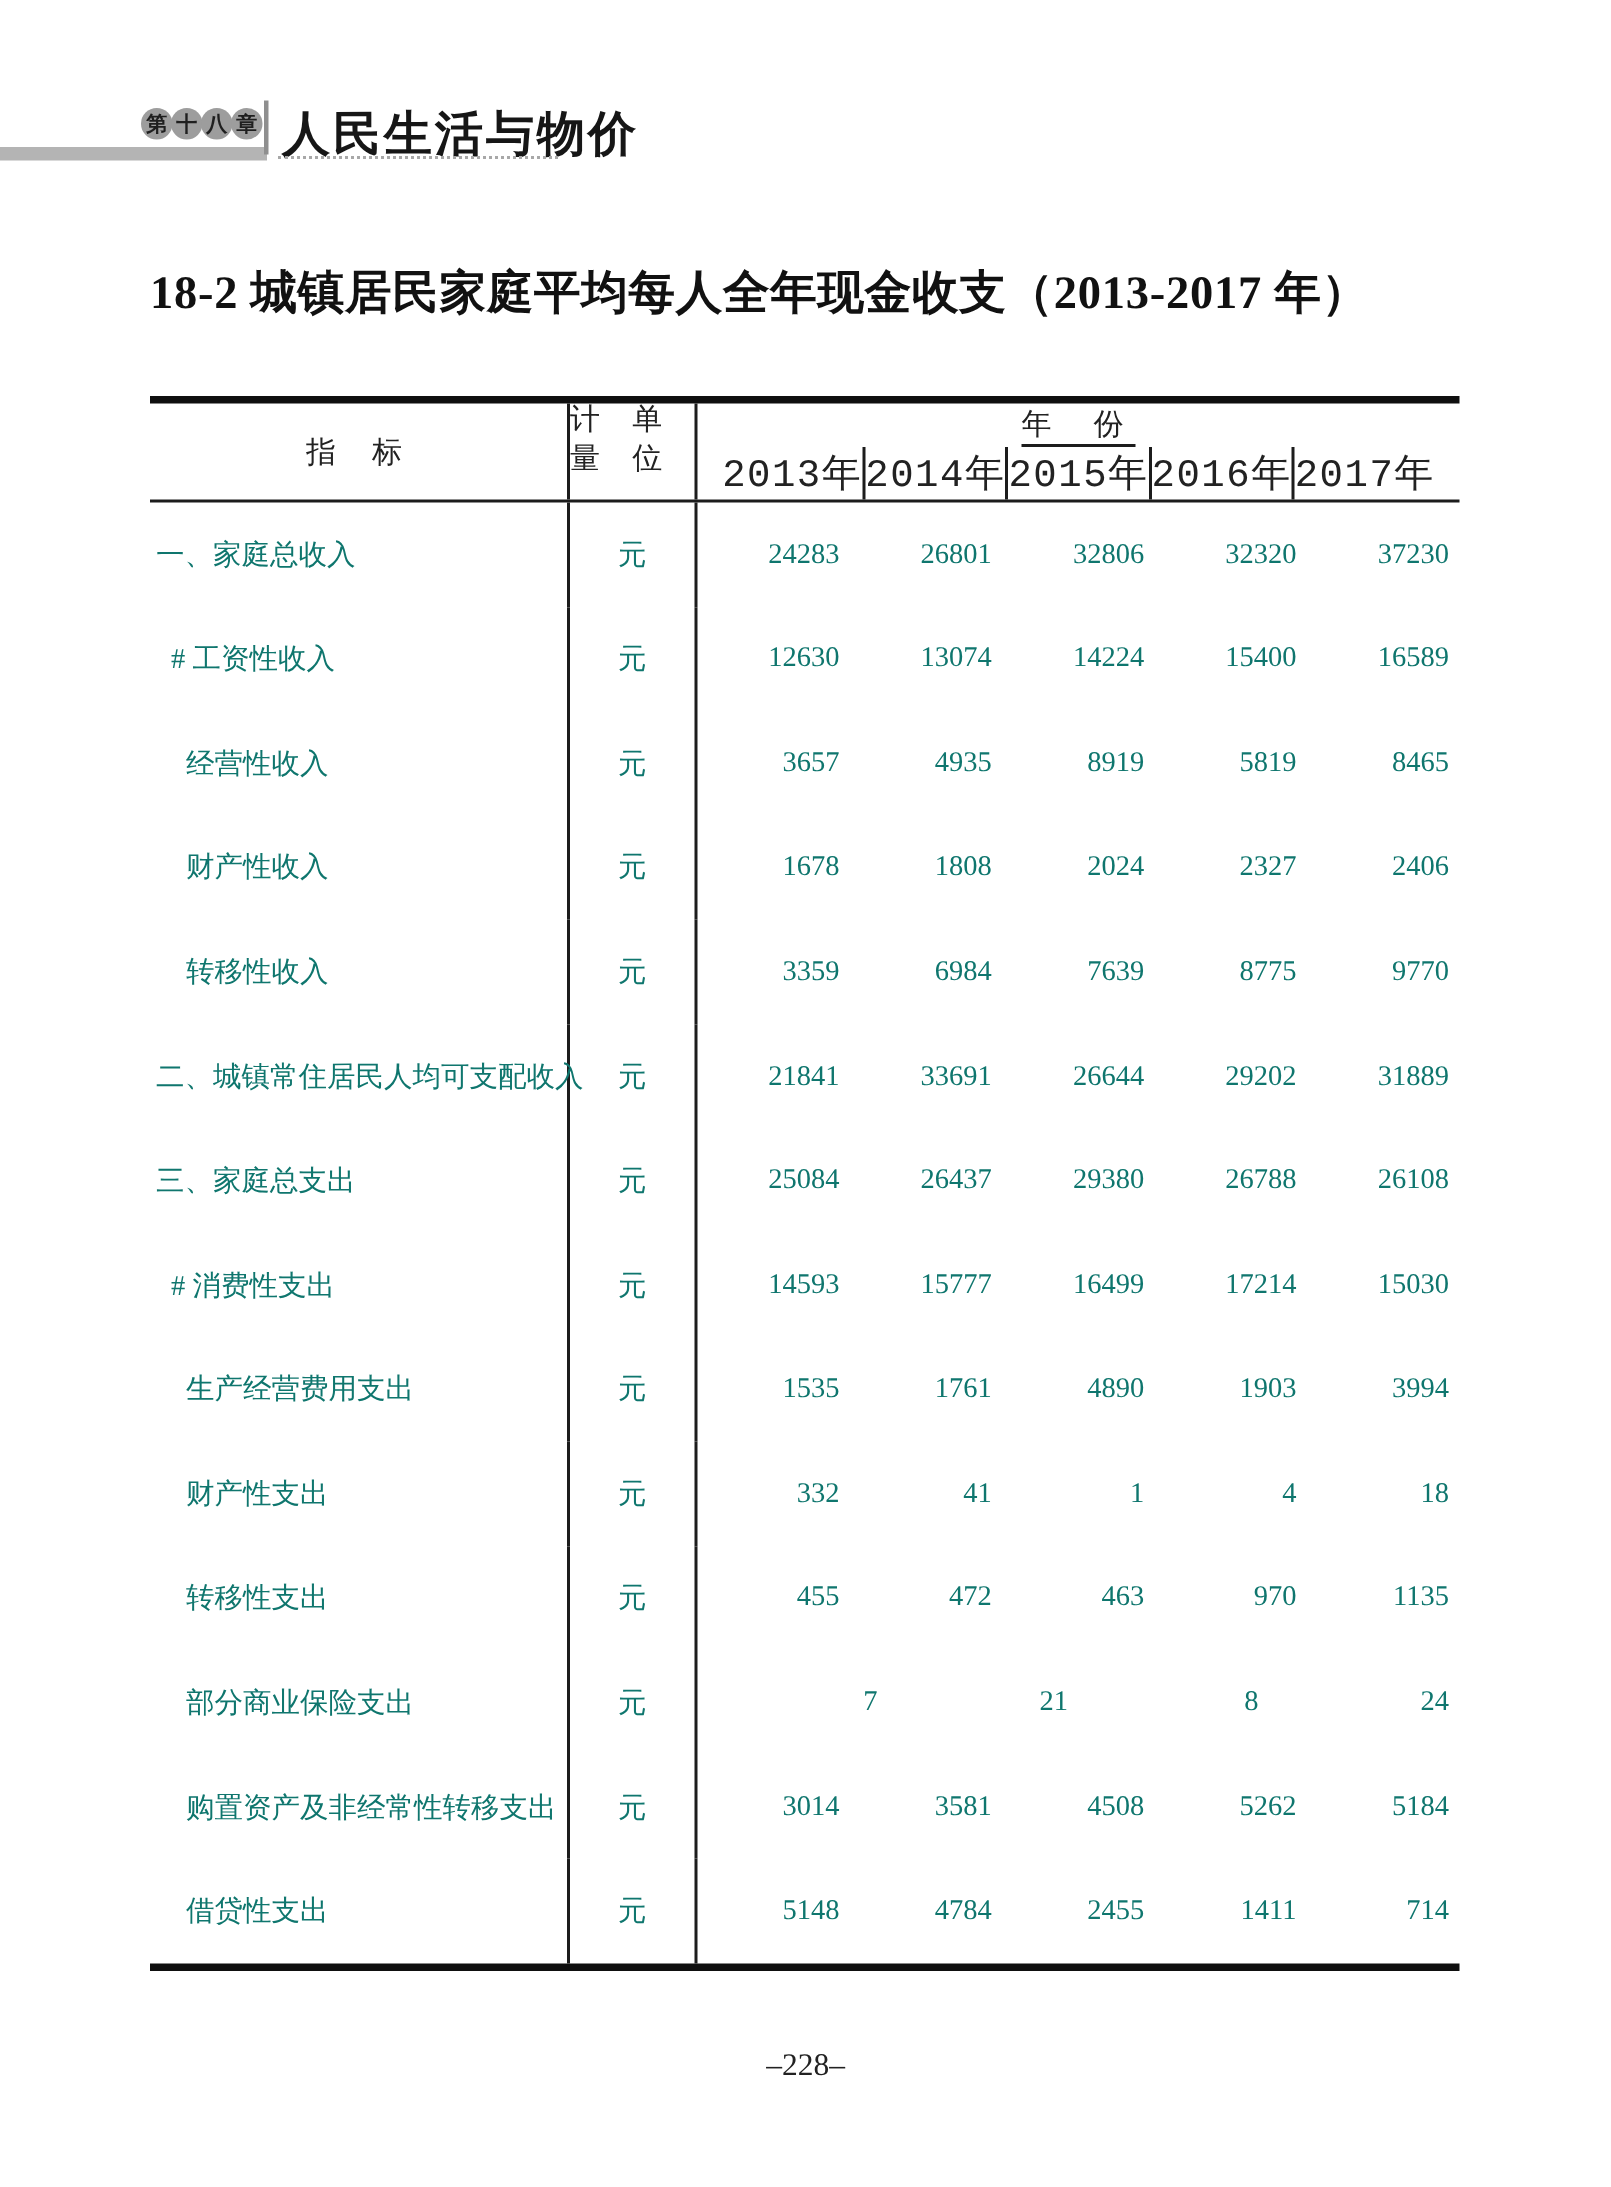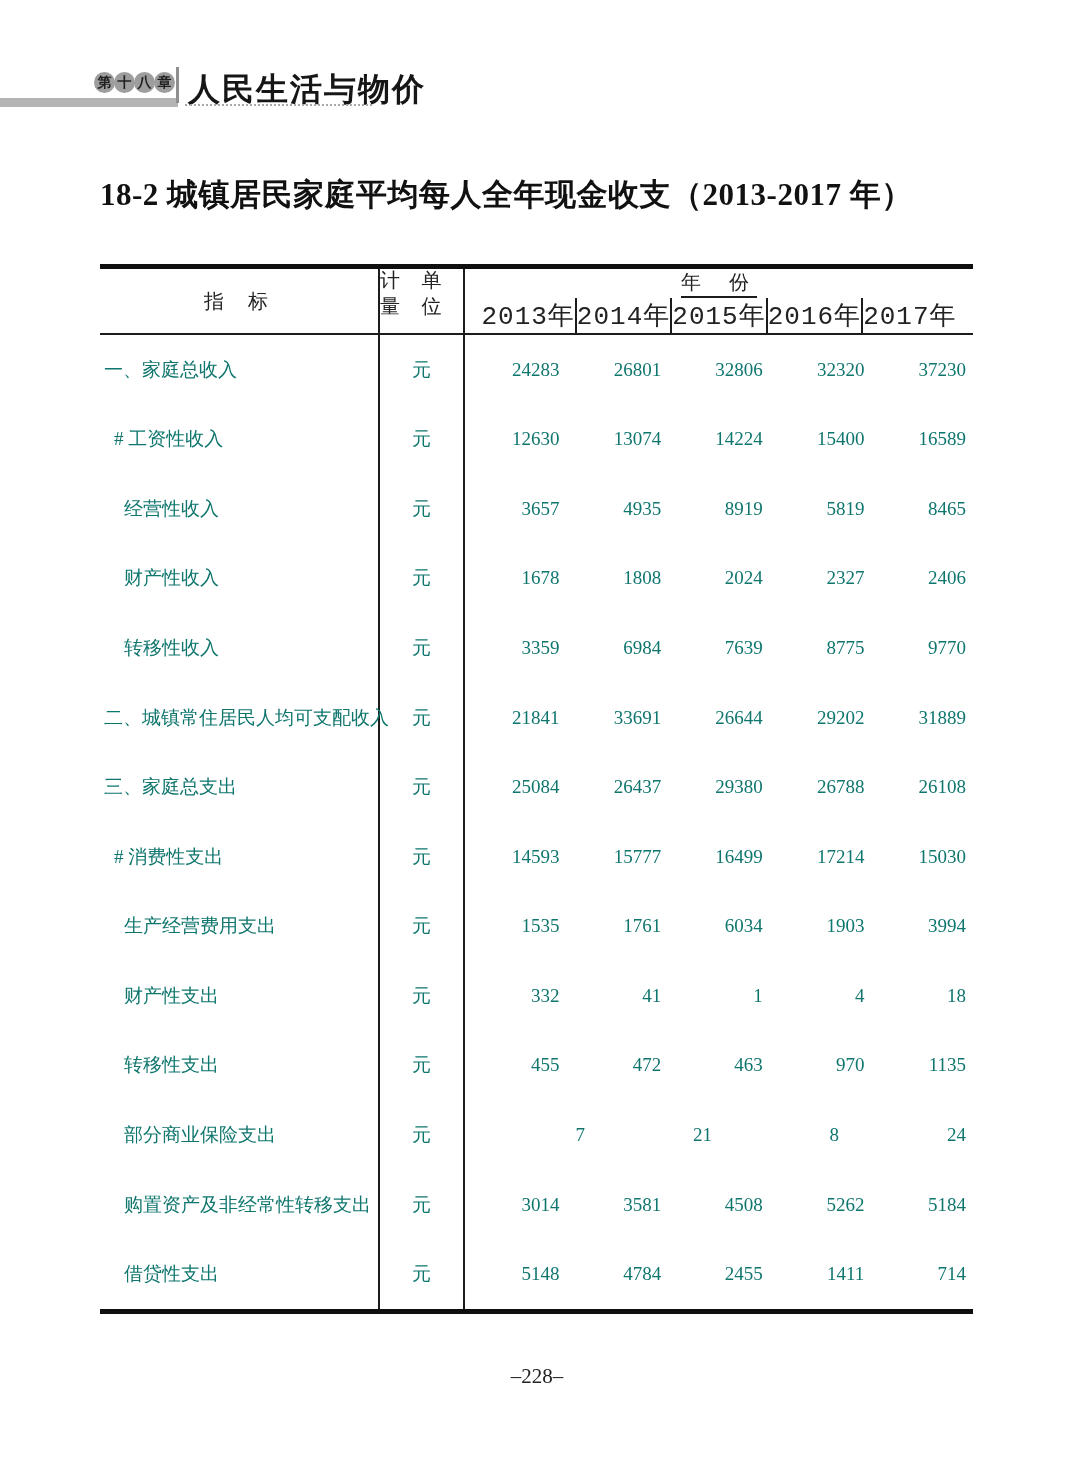--- a/index.html
+++ b/index.html
@@ -234,21 +234,21 @@
       <div class="cell-val">16499</div>
       <div class="cell-val">17214</div>
       <div class="cell-val">15030</div>
     </div>
 
     <div class="t-row">
       <div class="cell-label lvl2">生产经营费用支出</div>
       <div class="cell-unit">元</div>
       <div class="cell-val">1535</div>
       <div class="cell-val">1761</div>
-      <div class="cell-val">6034</div>
+      <div class="cell-val">4890</div>
       <div class="cell-val">1903</div>
       <div class="cell-val">3994</div>
     </div>
 
     <div class="t-row">
       <div class="cell-label lvl2">财产性支出</div>
       <div class="cell-unit">元</div>
       <div class="cell-val">332</div>
       <div class="cell-val">41</div>
       <div class="cell-val">1</div>

